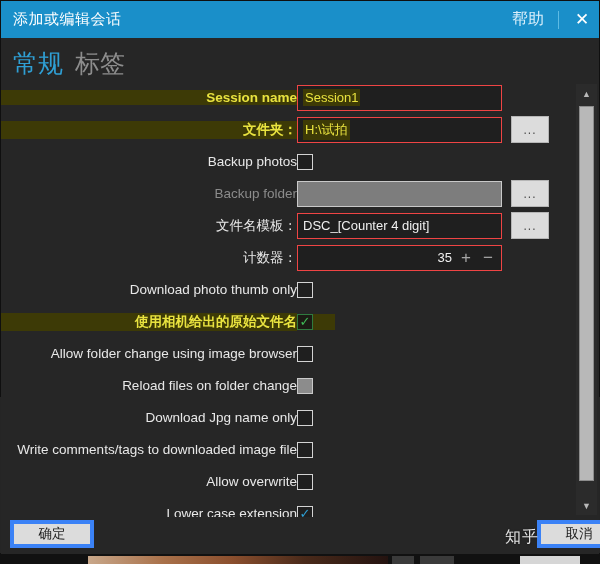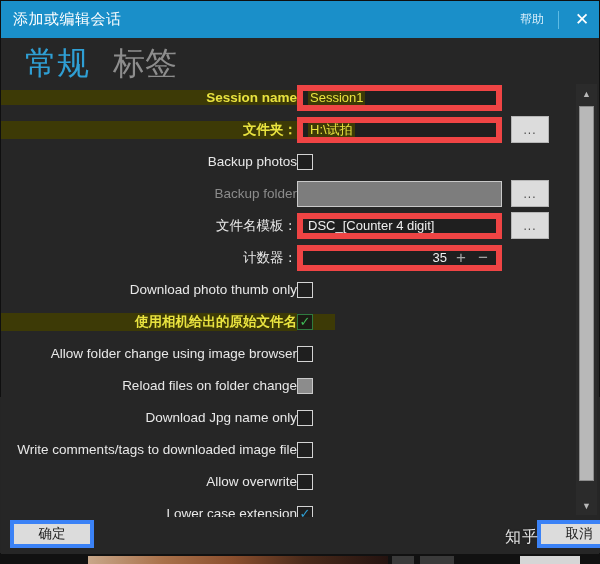--- a/index.html
+++ b/index.html
@@ -46,21 +46,21 @@
   .titlebar .title {
     color: #ffffff;
     font-size: 15px;
     margin-left: 12px;
     letter-spacing: 0.5px;
     white-space: nowrap;
   }
   .titlebar .spacer { flex: 1; }
   .help-btn {
     color: #d8eefa;
-    font-size: 12px;
+    font-size: 16px;
     padding: 4px 8px;
     cursor: default;
     white-space: nowrap;
   }
   .tb-divider {
     width: 1px; height: 18px; background: #5dbbe4; margin: 0 6px;
   }
   .close-btn {
     width: 34px; height: 37px;
     display: flex; align-items: center; justify-content: center;
@@ -70,25 +70,24 @@
 
   
   .tabs {
     display: flex; align-items: flex-end;
     padding: 6px 0 4px 12px;
     gap: 12px;
     height: 44px;
     background: #262626;
   }
   .tab {
-    font-size: 32px;
+    font-size: 25px;
     line-height: 30px;
     cursor: default;
     white-space: nowrap;
-    margin-left: 12px;
   }
   .tab.active { color: #2f9fd4; }
   .tab.inactive { color: #8d8d8d; }
 
   
   .body {
     position: relative;
     height: 435px;
     background: #262626;
   }
@@ -116,21 +115,21 @@
     color: #e9e33f;
     background: #3d3a06;
     font-weight: bold;
   }
   .row .label.disabled { color: #8b8b8b; }
 
   .textinput {
     height: 26px;
     width: 205px;
     background: #1f1f1f;
-    border: 6px solid #ef4444;
+    border: 1px solid #ef4444;
     color: #efefef;
     font-size: 13px;
     display: flex; align-items: center;
     padding: 0 5px;
     white-space: nowrap;
     overflow: hidden;
   }
   .textinput .val-hl {
     background: #3d3a06;
     color: #e9e33f;

